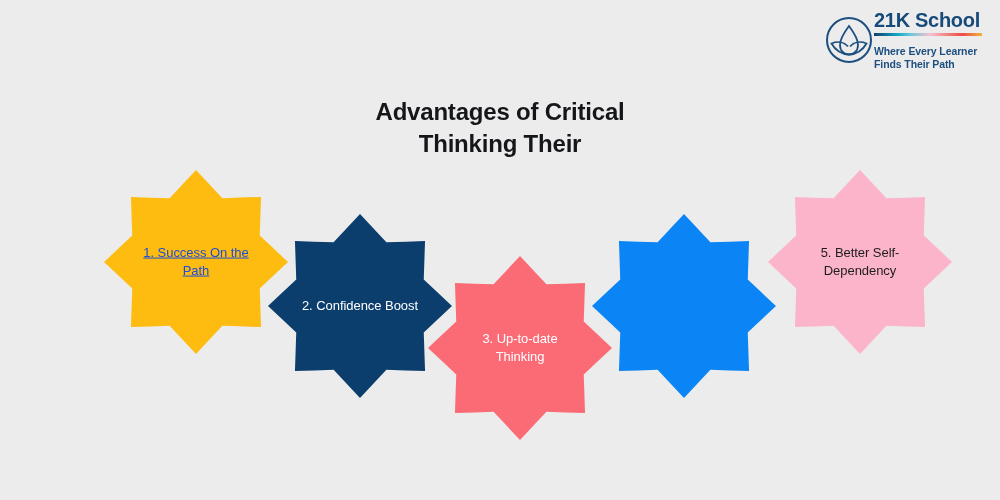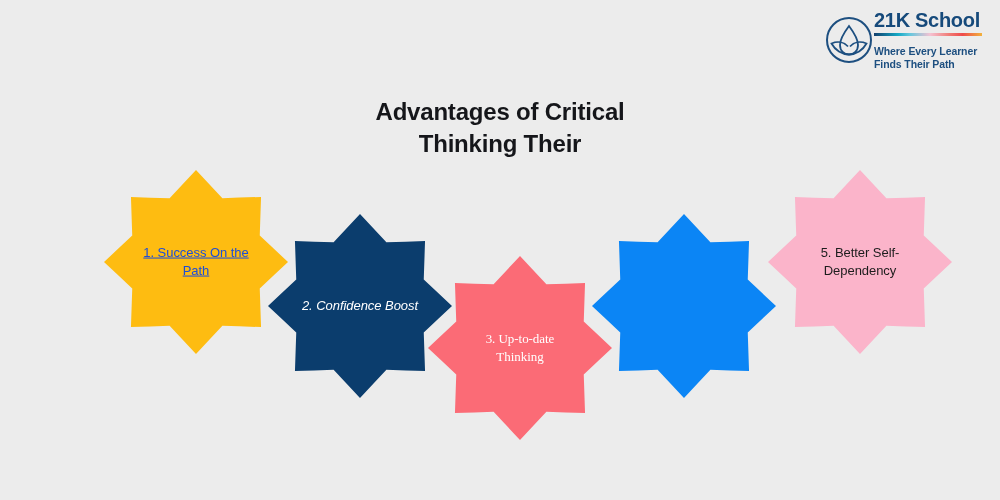--- a/index.html
+++ b/index.html
@@ -129,27 +129,27 @@
     <div class="star-wrap" style="left: 104px; top: 170px; width: 184px; height: 184px;">
       <svg class="star-svg" viewBox="0 0 184 184">
         <path d="M92.00 0.00 Q105.20 14.13 118.41 28.25 Q137.73 27.60 157.05 26.95 Q156.40 46.27 155.75 65.59 Q169.87 78.80 184.00 92.00 Q169.87 105.20 155.75 118.41 Q156.40 137.73 157.05 157.05 Q137.73 156.40 118.41 155.75 Q105.20 169.87 92.00 184.00 Q78.80 169.87 65.59 155.75 Q46.27 156.40 26.95 157.05 Q27.60 137.73 28.25 118.41 Q14.13 105.20 0.00 92.00 Q14.13 78.80 28.25 65.59 Q27.60 46.27 26.95 26.95 Q46.27 27.60 65.59 28.25 Q78.80 14.13 92.00 0.00 Z" fill="#febc11"></path>
       </svg>
       <div class="star-label" style="color: #1d4ed8; text-decoration: underline;"><span>1. Success On the</span><br><span>Path</span></div>
     </div>
     <div class="star-wrap" style="left: 268px; top: 214px; width: 184px; height: 184px;">
       <svg class="star-svg" viewBox="0 0 184 184">
         <path d="M92.00 0.00 Q105.20 14.13 118.41 28.25 Q137.73 27.60 157.05 26.95 Q156.40 46.27 155.75 65.59 Q169.87 78.80 184.00 92.00 Q169.87 105.20 155.75 118.41 Q156.40 137.73 157.05 157.05 Q137.73 156.40 118.41 155.75 Q105.20 169.87 92.00 184.00 Q78.80 169.87 65.59 155.75 Q46.27 156.40 26.95 157.05 Q27.60 137.73 28.25 118.41 Q14.13 105.20 0.00 92.00 Q14.13 78.80 28.25 65.59 Q27.60 46.27 26.95 26.95 Q46.27 27.60 65.59 28.25 Q78.80 14.13 92.00 0.00 Z" fill="#0b3d6d"></path>
       </svg>
-      <div class="star-label" style="color: rgb(255, 255, 255); font-style: italic;"><span>2. Confidence Boost</span></div>
+      <div class="star-label" style="color: rgb(255, 255, 255);"><span>2. Confidence Boost</span></div>
     </div>
     <div class="star-wrap" style="left: 428px; top: 256px; width: 184px; height: 184px;">
       <svg class="star-svg" viewBox="0 0 184 184">
         <path d="M92.00 0.00 Q105.20 14.13 118.41 28.25 Q137.73 27.60 157.05 26.95 Q156.40 46.27 155.75 65.59 Q169.87 78.80 184.00 92.00 Q169.87 105.20 155.75 118.41 Q156.40 137.73 157.05 157.05 Q137.73 156.40 118.41 155.75 Q105.20 169.87 92.00 184.00 Q78.80 169.87 65.59 155.75 Q46.27 156.40 26.95 157.05 Q27.60 137.73 28.25 118.41 Q14.13 105.20 0.00 92.00 Q14.13 78.80 28.25 65.59 Q27.60 46.27 26.95 26.95 Q46.27 27.60 65.59 28.25 Q78.80 14.13 92.00 0.00 Z" fill="#fb6b76"></path>
       </svg>
-      <div class="star-label" style="color: rgb(255, 255, 255); font-family: Liberation Serif, serif;"><span>3. Up-to-date</span><br><span>Thinking</span></div>
+      <div class="star-label" style="color: rgb(255, 255, 255);"><span>3. Up-to-date</span><br><span>Thinking</span></div>
     </div>
     <div class="star-wrap" style="left: 592px; top: 214px; width: 184px; height: 184px;">
       <svg class="star-svg" viewBox="0 0 184 184">
         <path d="M92.00 0.00 Q105.20 14.13 118.41 28.25 Q137.73 27.60 157.05 26.95 Q156.40 46.27 155.75 65.59 Q169.87 78.80 184.00 92.00 Q169.87 105.20 155.75 118.41 Q156.40 137.73 157.05 157.05 Q137.73 156.40 118.41 155.75 Q105.20 169.87 92.00 184.00 Q78.80 169.87 65.59 155.75 Q46.27 156.40 26.95 157.05 Q27.60 137.73 28.25 118.41 Q14.13 105.20 0.00 92.00 Q14.13 78.80 28.25 65.59 Q27.60 46.27 26.95 26.95 Q46.27 27.60 65.59 28.25 Q78.80 14.13 92.00 0.00 Z" fill="#0b85f5"></path>
       </svg>
     </div>
     <div class="star-wrap" style="left: 768px; top: 170px; width: 184px; height: 184px;">
       <svg class="star-svg" viewBox="0 0 184 184">
         <path d="M92.00 0.00 Q105.20 14.13 118.41 28.25 Q137.73 27.60 157.05 26.95 Q156.40 46.27 155.75 65.59 Q169.87 78.80 184.00 92.00 Q169.87 105.20 155.75 118.41 Q156.40 137.73 157.05 157.05 Q137.73 156.40 118.41 155.75 Q105.20 169.87 92.00 184.00 Q78.80 169.87 65.59 155.75 Q46.27 156.40 26.95 157.05 Q27.60 137.73 28.25 118.41 Q14.13 105.20 0.00 92.00 Q14.13 78.80 28.25 65.59 Q27.60 46.27 26.95 26.95 Q46.27 27.60 65.59 28.25 Q78.80 14.13 92.00 0.00 Z" fill="#fbb4ca"></path>
       </svg>

